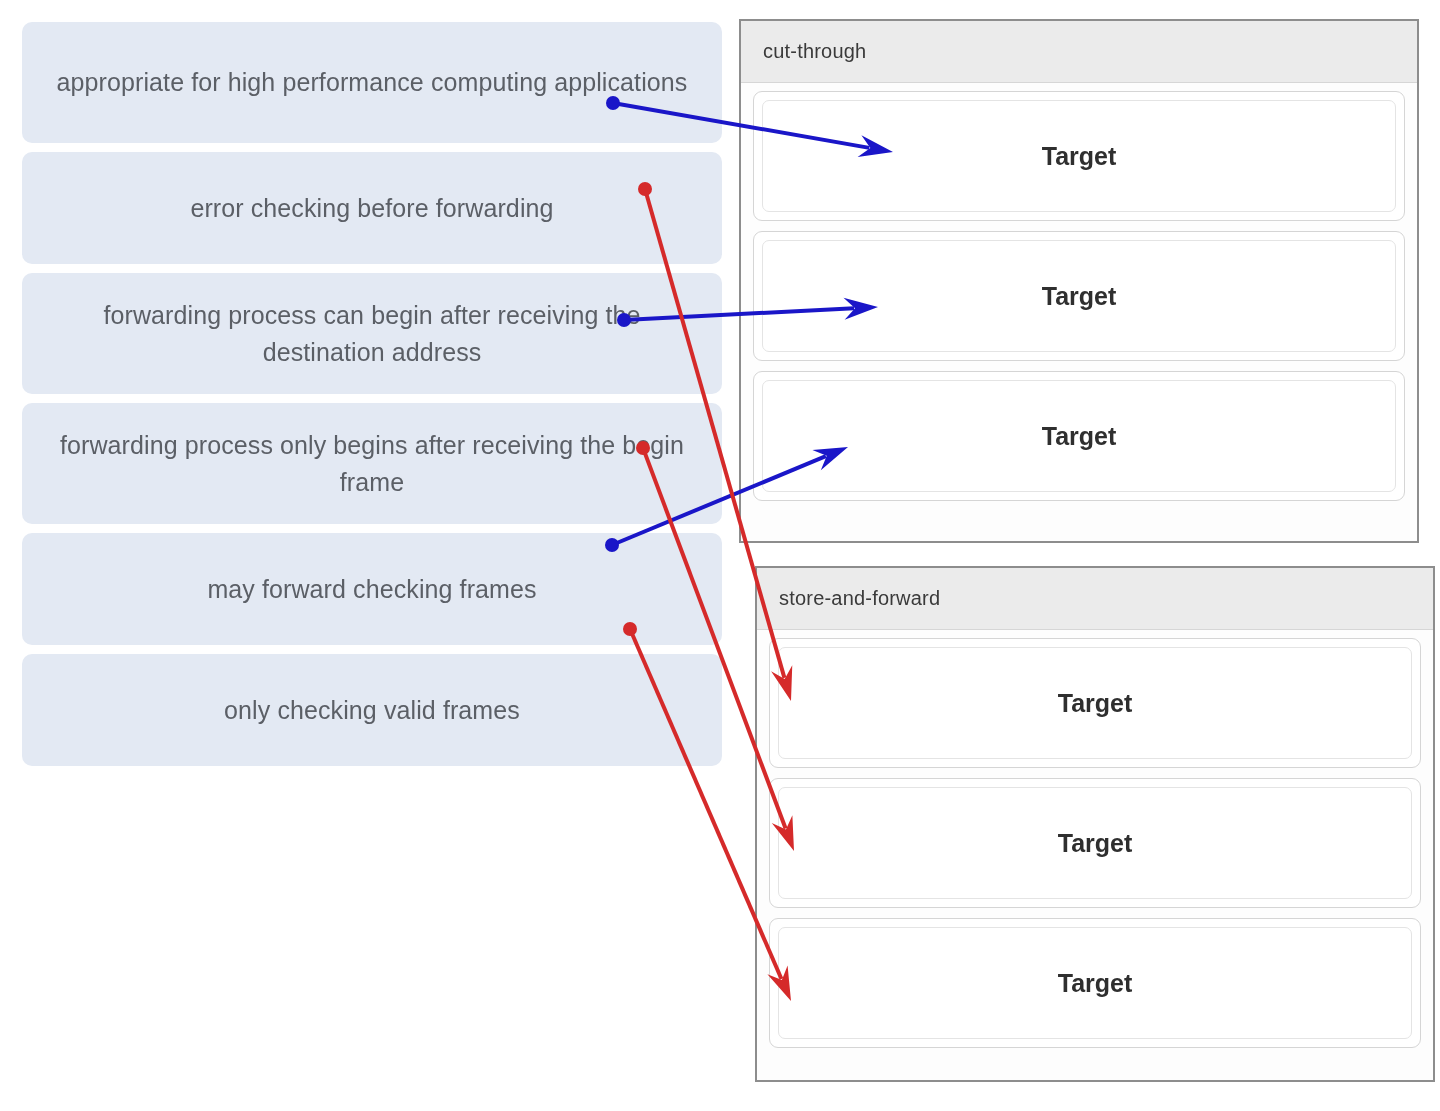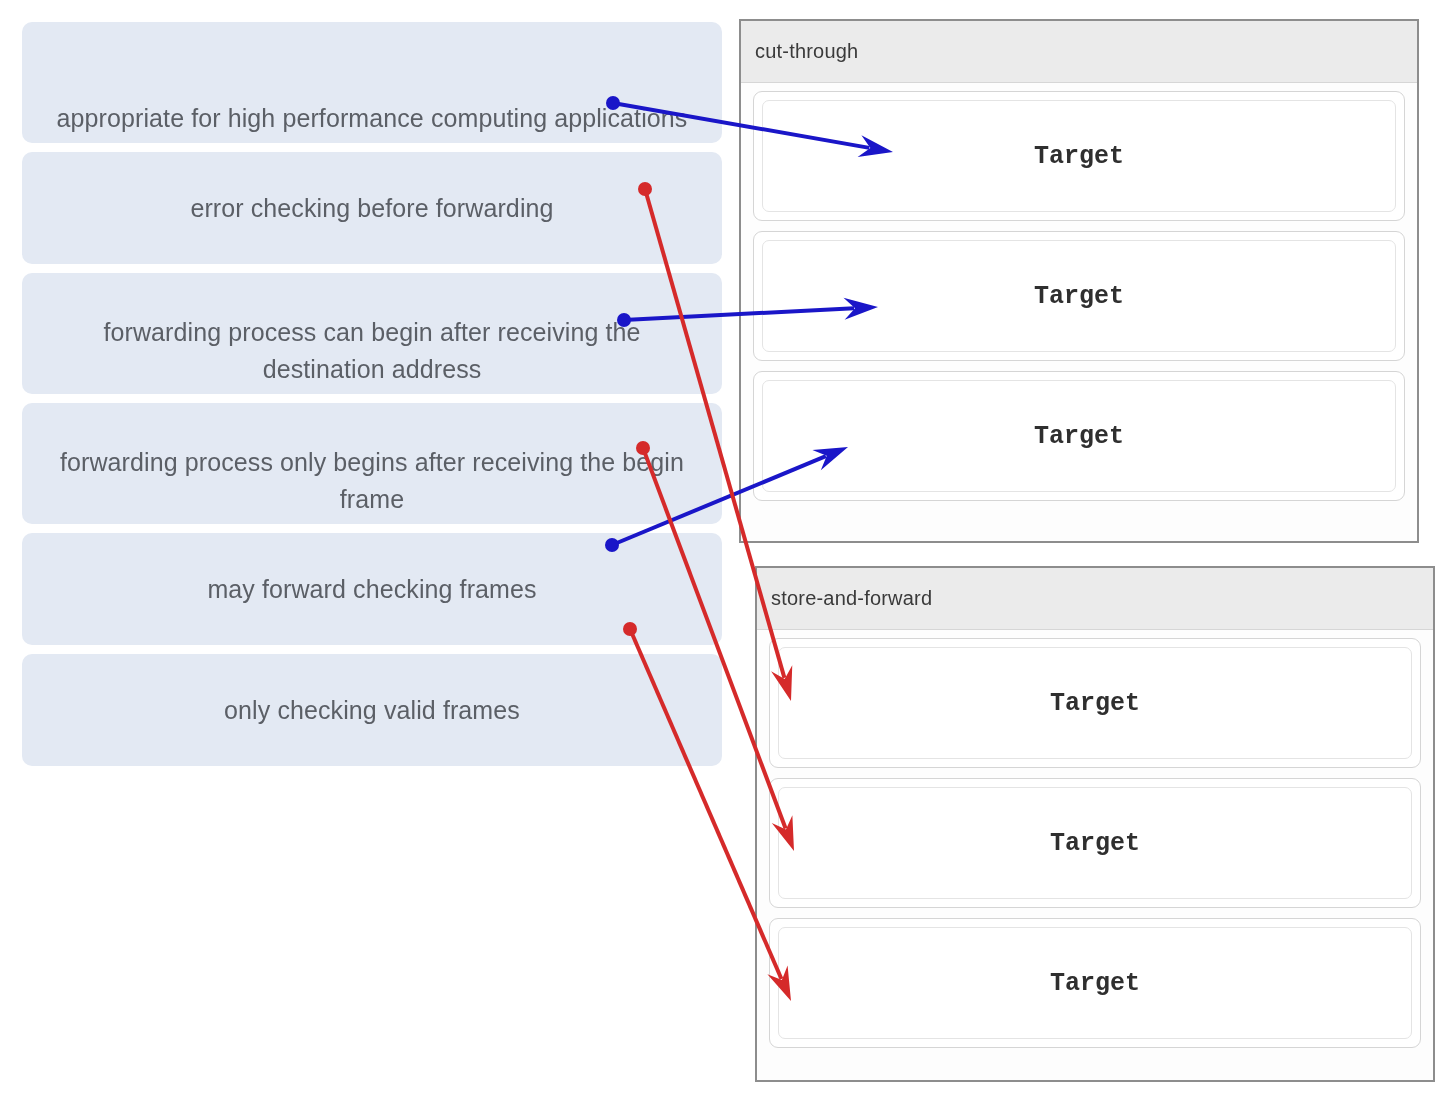--- a/index.html
+++ b/index.html
@@ -34,21 +34,21 @@
     font-size: 25px;
     line-height: 37px;
     text-align: center;
     display: flex;
     align-items: center;
     justify-content: center;
     padding: 6px 26px;
     margin-bottom: 9px;
     letter-spacing: 0.1px;
   }
-  .source-card.h2 { height: 121px; align-items: flex-end; }
+  .source-card.h2 { height: 121px; }
   .source-card.h1 { height: 112px; }
   .source-card-text { display: block; }
 
   
   .group-panel {
     position: absolute;
     box-sizing: border-box;
     left: 739px;
     width: 680px;
     background: #fdfdfd;
@@ -63,40 +63,39 @@
     height: 516px;
     margin-left: 16px;
   }
   .group-header {
     box-sizing: border-box;
     height: 62px;
     background: #ebebeb;
     border-bottom: 1px solid #d6d6d6;
     display: flex;
     align-items: center;
-    padding-left: 14px;
+    padding-left: 22px;
   }
   .group-title {
     font-size: 20px;
     color: #3a3a3a;
     letter-spacing: 0.2px;
   }
   .group-body {
     box-sizing: border-box;
     padding: 8px 12px 10px 12px;
   }
   .drop-zone {
     box-sizing: border-box;
     height: 130px;
     border: 1px solid #d5d5d5;
     border-radius: 9px;
     background: #ffffff;
     padding: 8px;
     margin-bottom: 10px;
-    font-family: Liberation Mono, monospace;
   }
   .drop-zone:last-child { margin-bottom: 0; }
   .drop-inner {
     box-sizing: border-box;
     height: 100%;
     border: 1px solid #e4e4e4;
     border-radius: 7px;
     background: #ffffff;
     display: flex;
     align-items: center;

